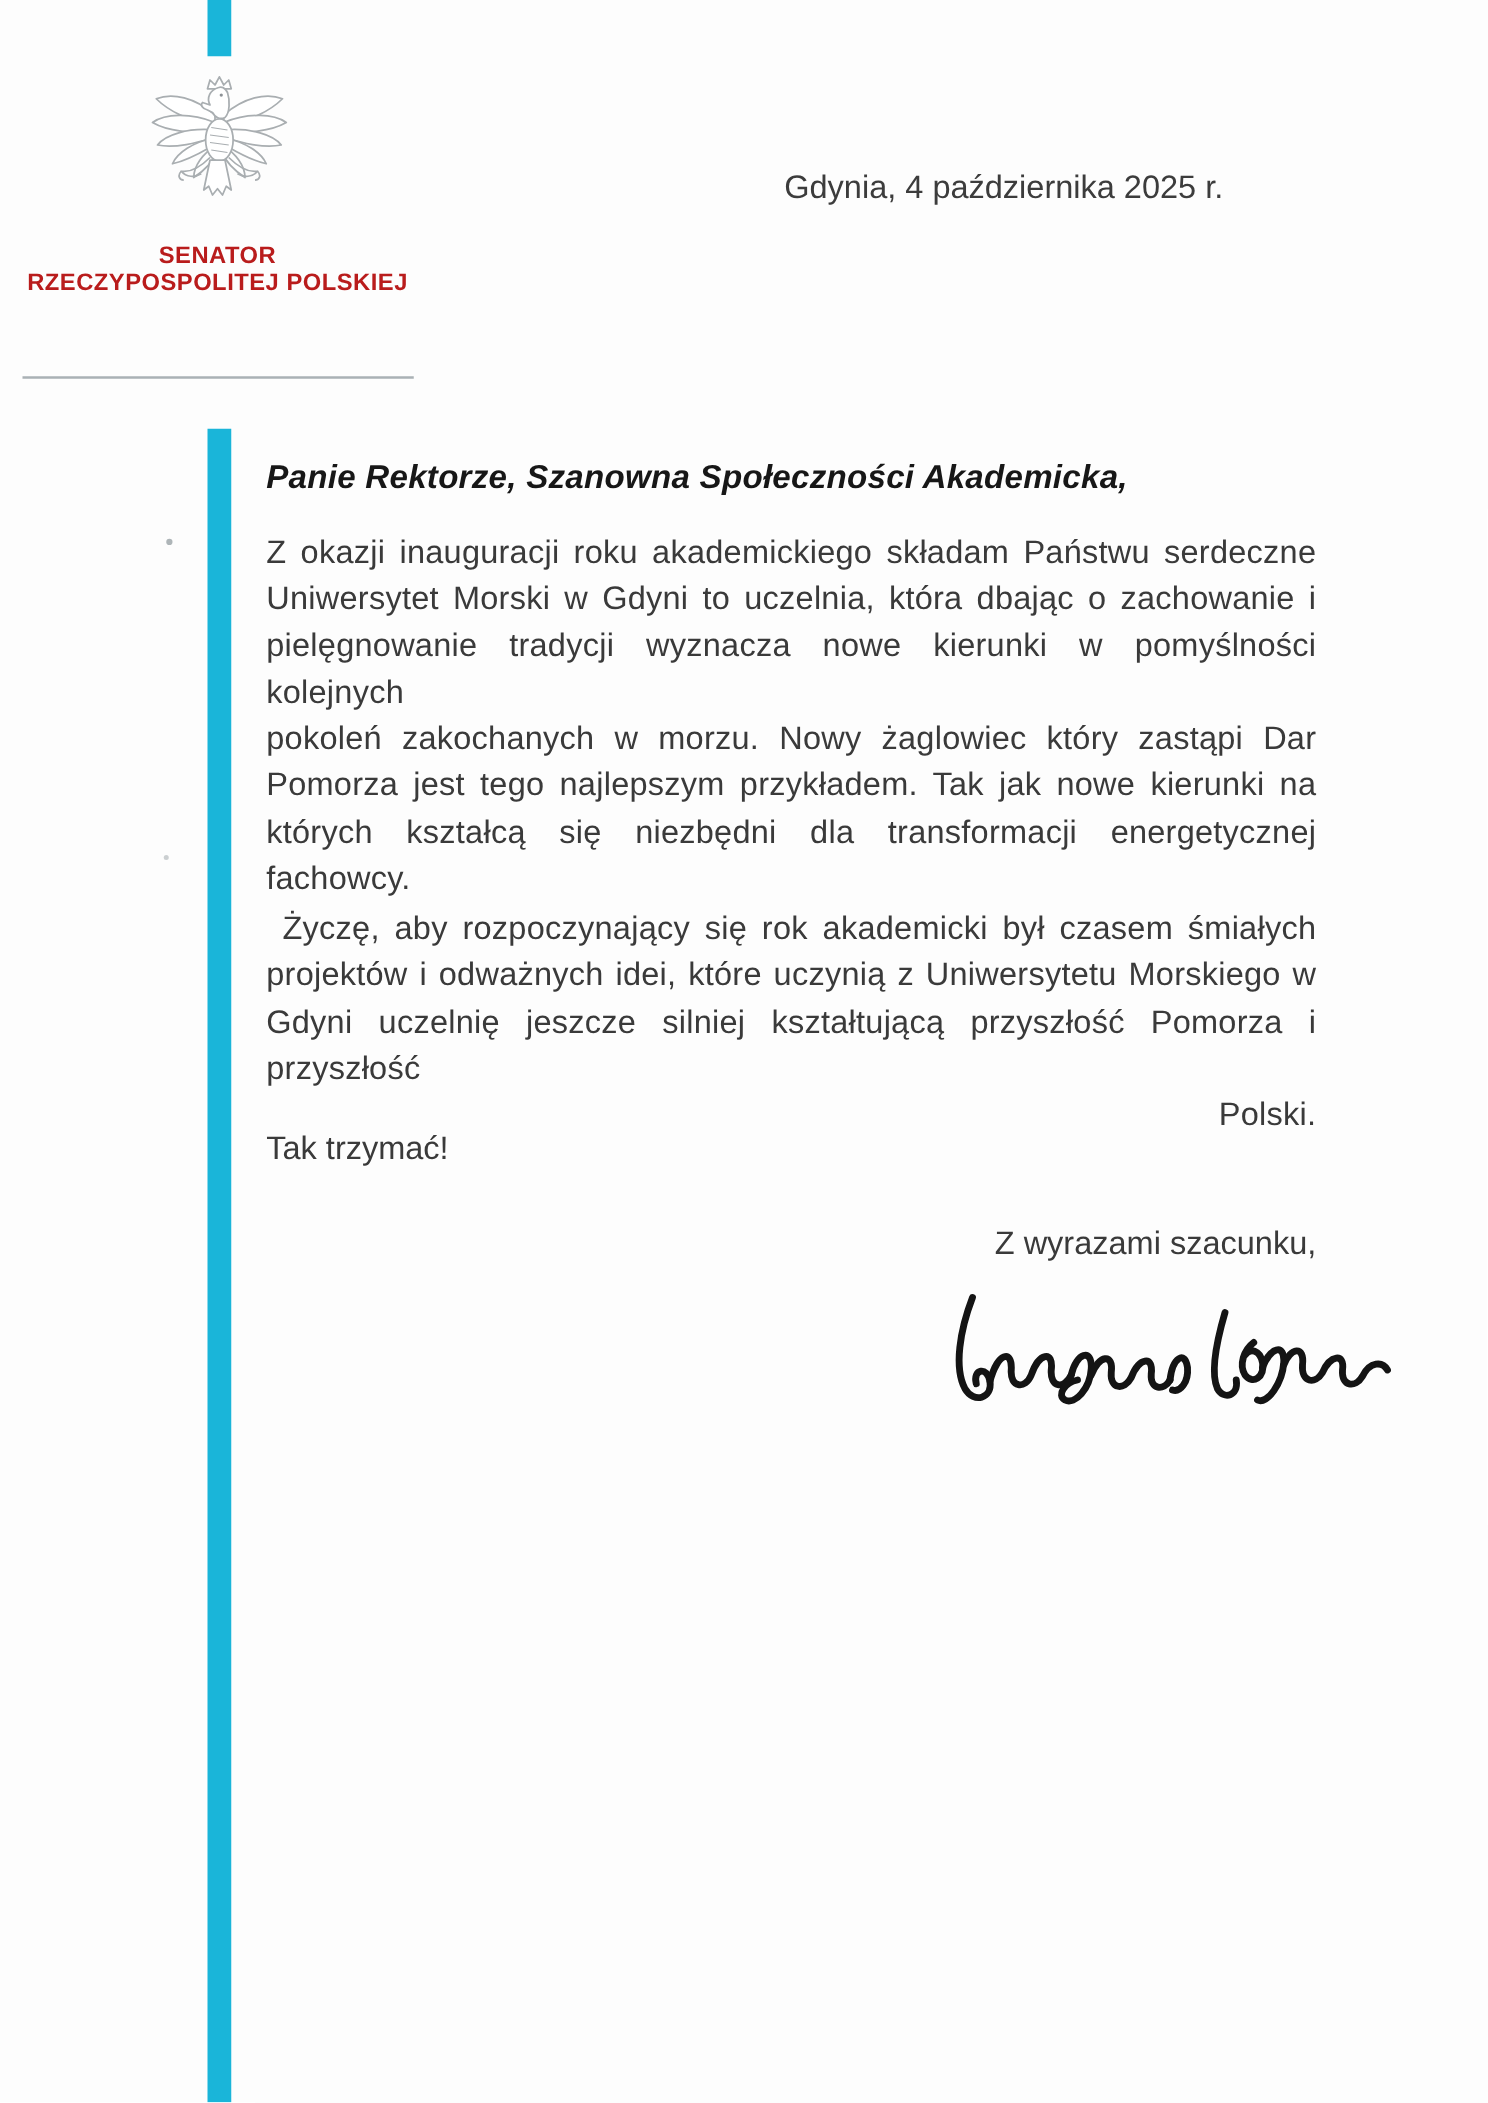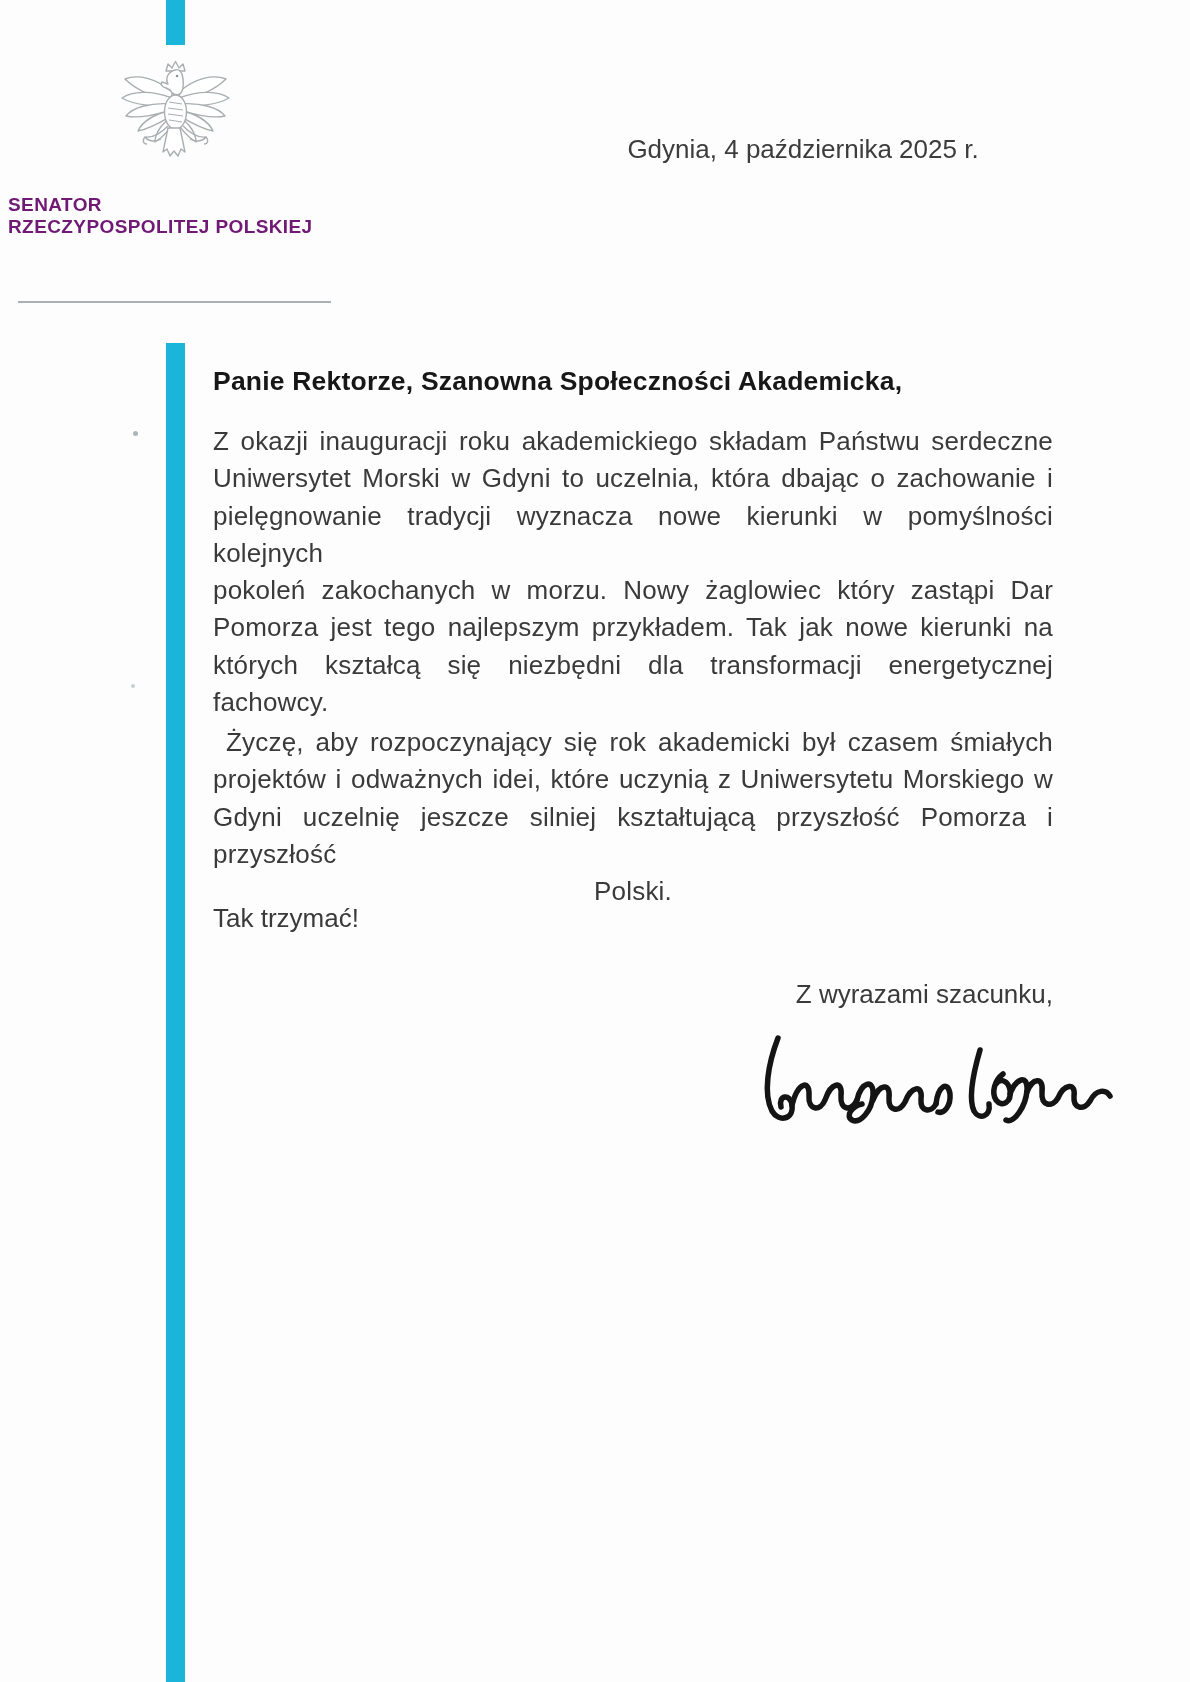--- a/index.html
+++ b/index.html
@@ -10,40 +10,40 @@
     font-family:"Liberation Sans","DejaVu Sans",sans-serif;
     color:#3a3a3a;
     overflow:hidden;
   }
   .accent-bar{position:absolute;left:166px;width:19px;background:#1ab5d9;}
   .bar-top{top:0;height:45px;}
   .bar-main{top:343px;height:1339px;}
   .emblem{position:absolute;left:118px;top:60px;width:115px;height:122px;}
   .office{
     position:absolute;left:8px;top:194px;width:332px;
-    text-align:left;font-weight:bold;font-size:19px;line-height:22px;
-    color:#701a75;letter-spacing:.4px;
+    text-align:center;font-weight:bold;font-size:19px;line-height:22px;
+    color:#b91c1c;letter-spacing:.4px;
   }
   .dateline{
     position:absolute;left:553px;top:134px;width:500px;
     text-align:center;font-size:26px;color:#3c3c3c;
   }
   .rule{position:absolute;left:18px;top:301px;width:313px;height:2px;background:#8e979c;opacity:.75;}
   .speck{position:absolute;border-radius:50%;background:#9aa2a6;}
   .speck1{left:133px;top:431px;width:5px;height:5px;opacity:.8;}
   .speck2{left:131px;top:684px;width:4px;height:4px;opacity:.5;}
   .salutation{
     position:absolute;left:213px;top:366px;width:840px;
-    font-size:26.5px;font-weight:bold;color:#171717;letter-spacing:.2px;
+    font-size:26.5px;font-weight:bold;color:#171717;letter-spacing:.2px;font-style:italic;
   }
   .para{position:absolute;left:213px;width:840px;font-size:26px;line-height:37.3px;letter-spacing:.2px;}
   .p1{top:423px;}
   .p2{top:724px;}
   .jline{text-align:justify;text-align-last:justify;}
-  .nline{text-align:center;}
+  .nline{text-align:right;}
   .indent{text-indent:13px;}
   .motto{position:absolute;left:213px;top:903px;font-size:26px;}
   .valediction{position:absolute;left:213px;top:979px;width:840px;text-align:right;font-size:26px;}
   .signature{position:absolute;left:748px;top:1016px;width:370px;height:125px;}
 </style>
 </head>
 <body>
 
 <div class="page">
 

